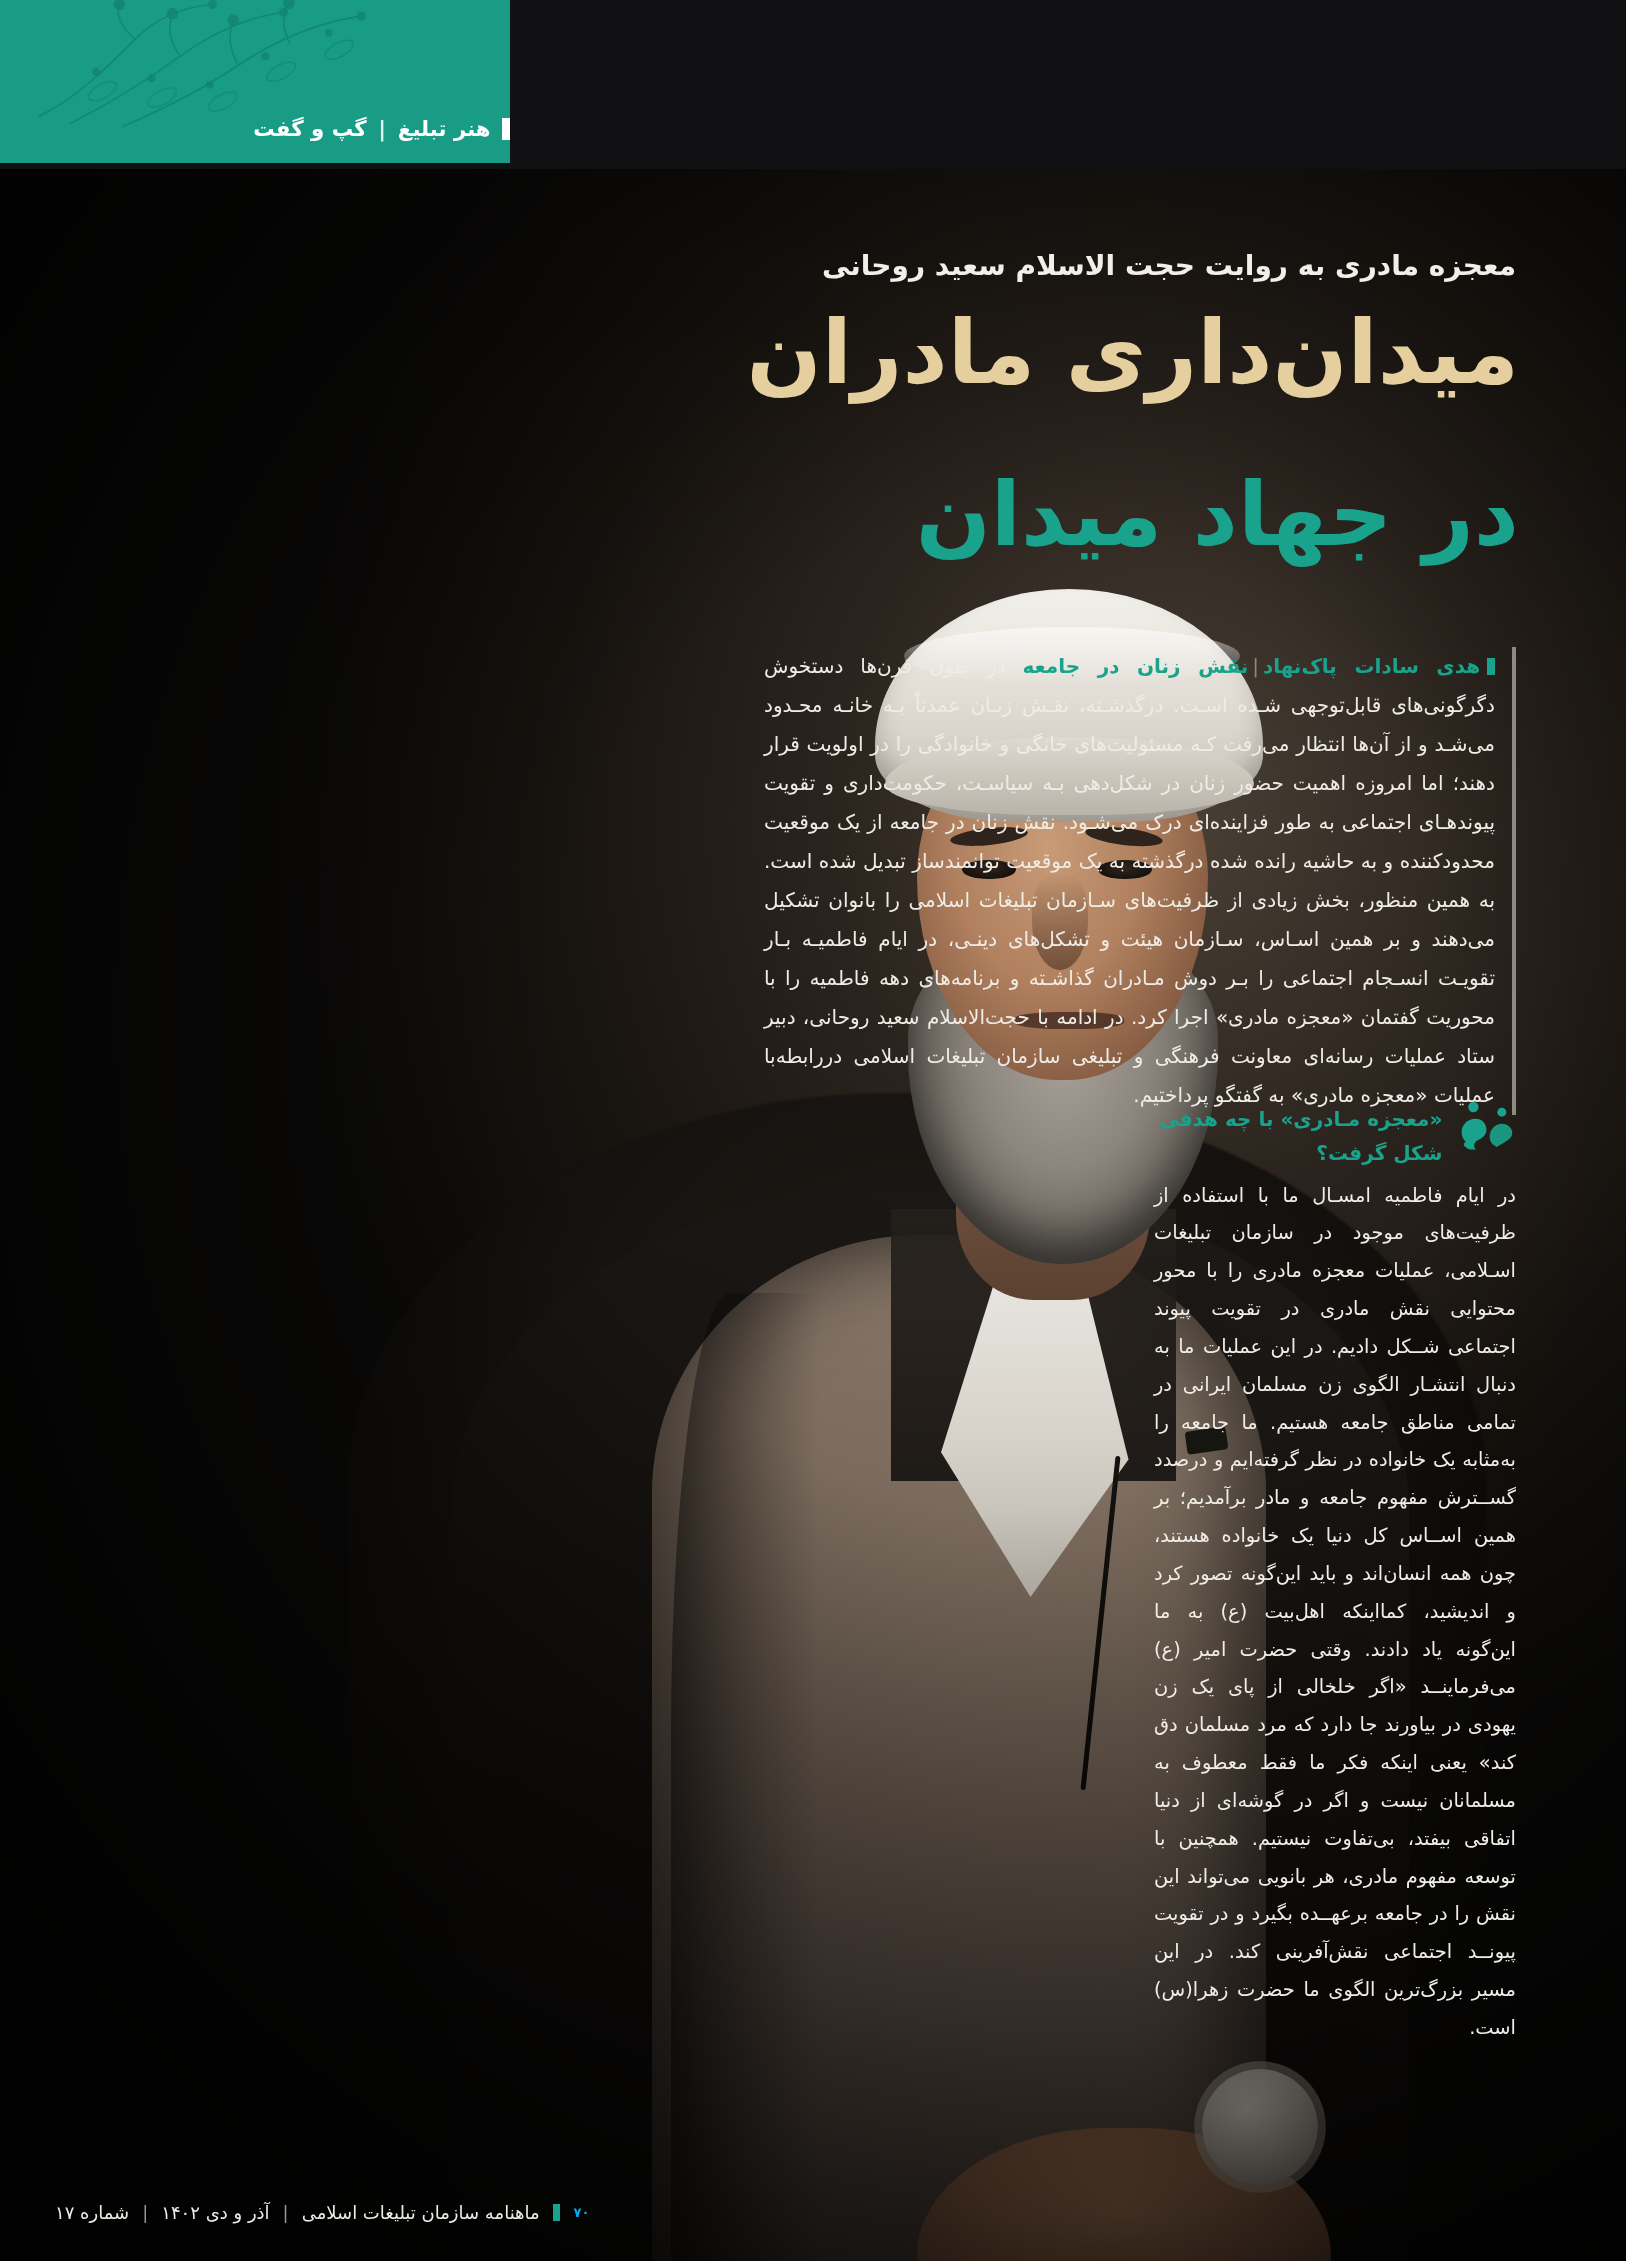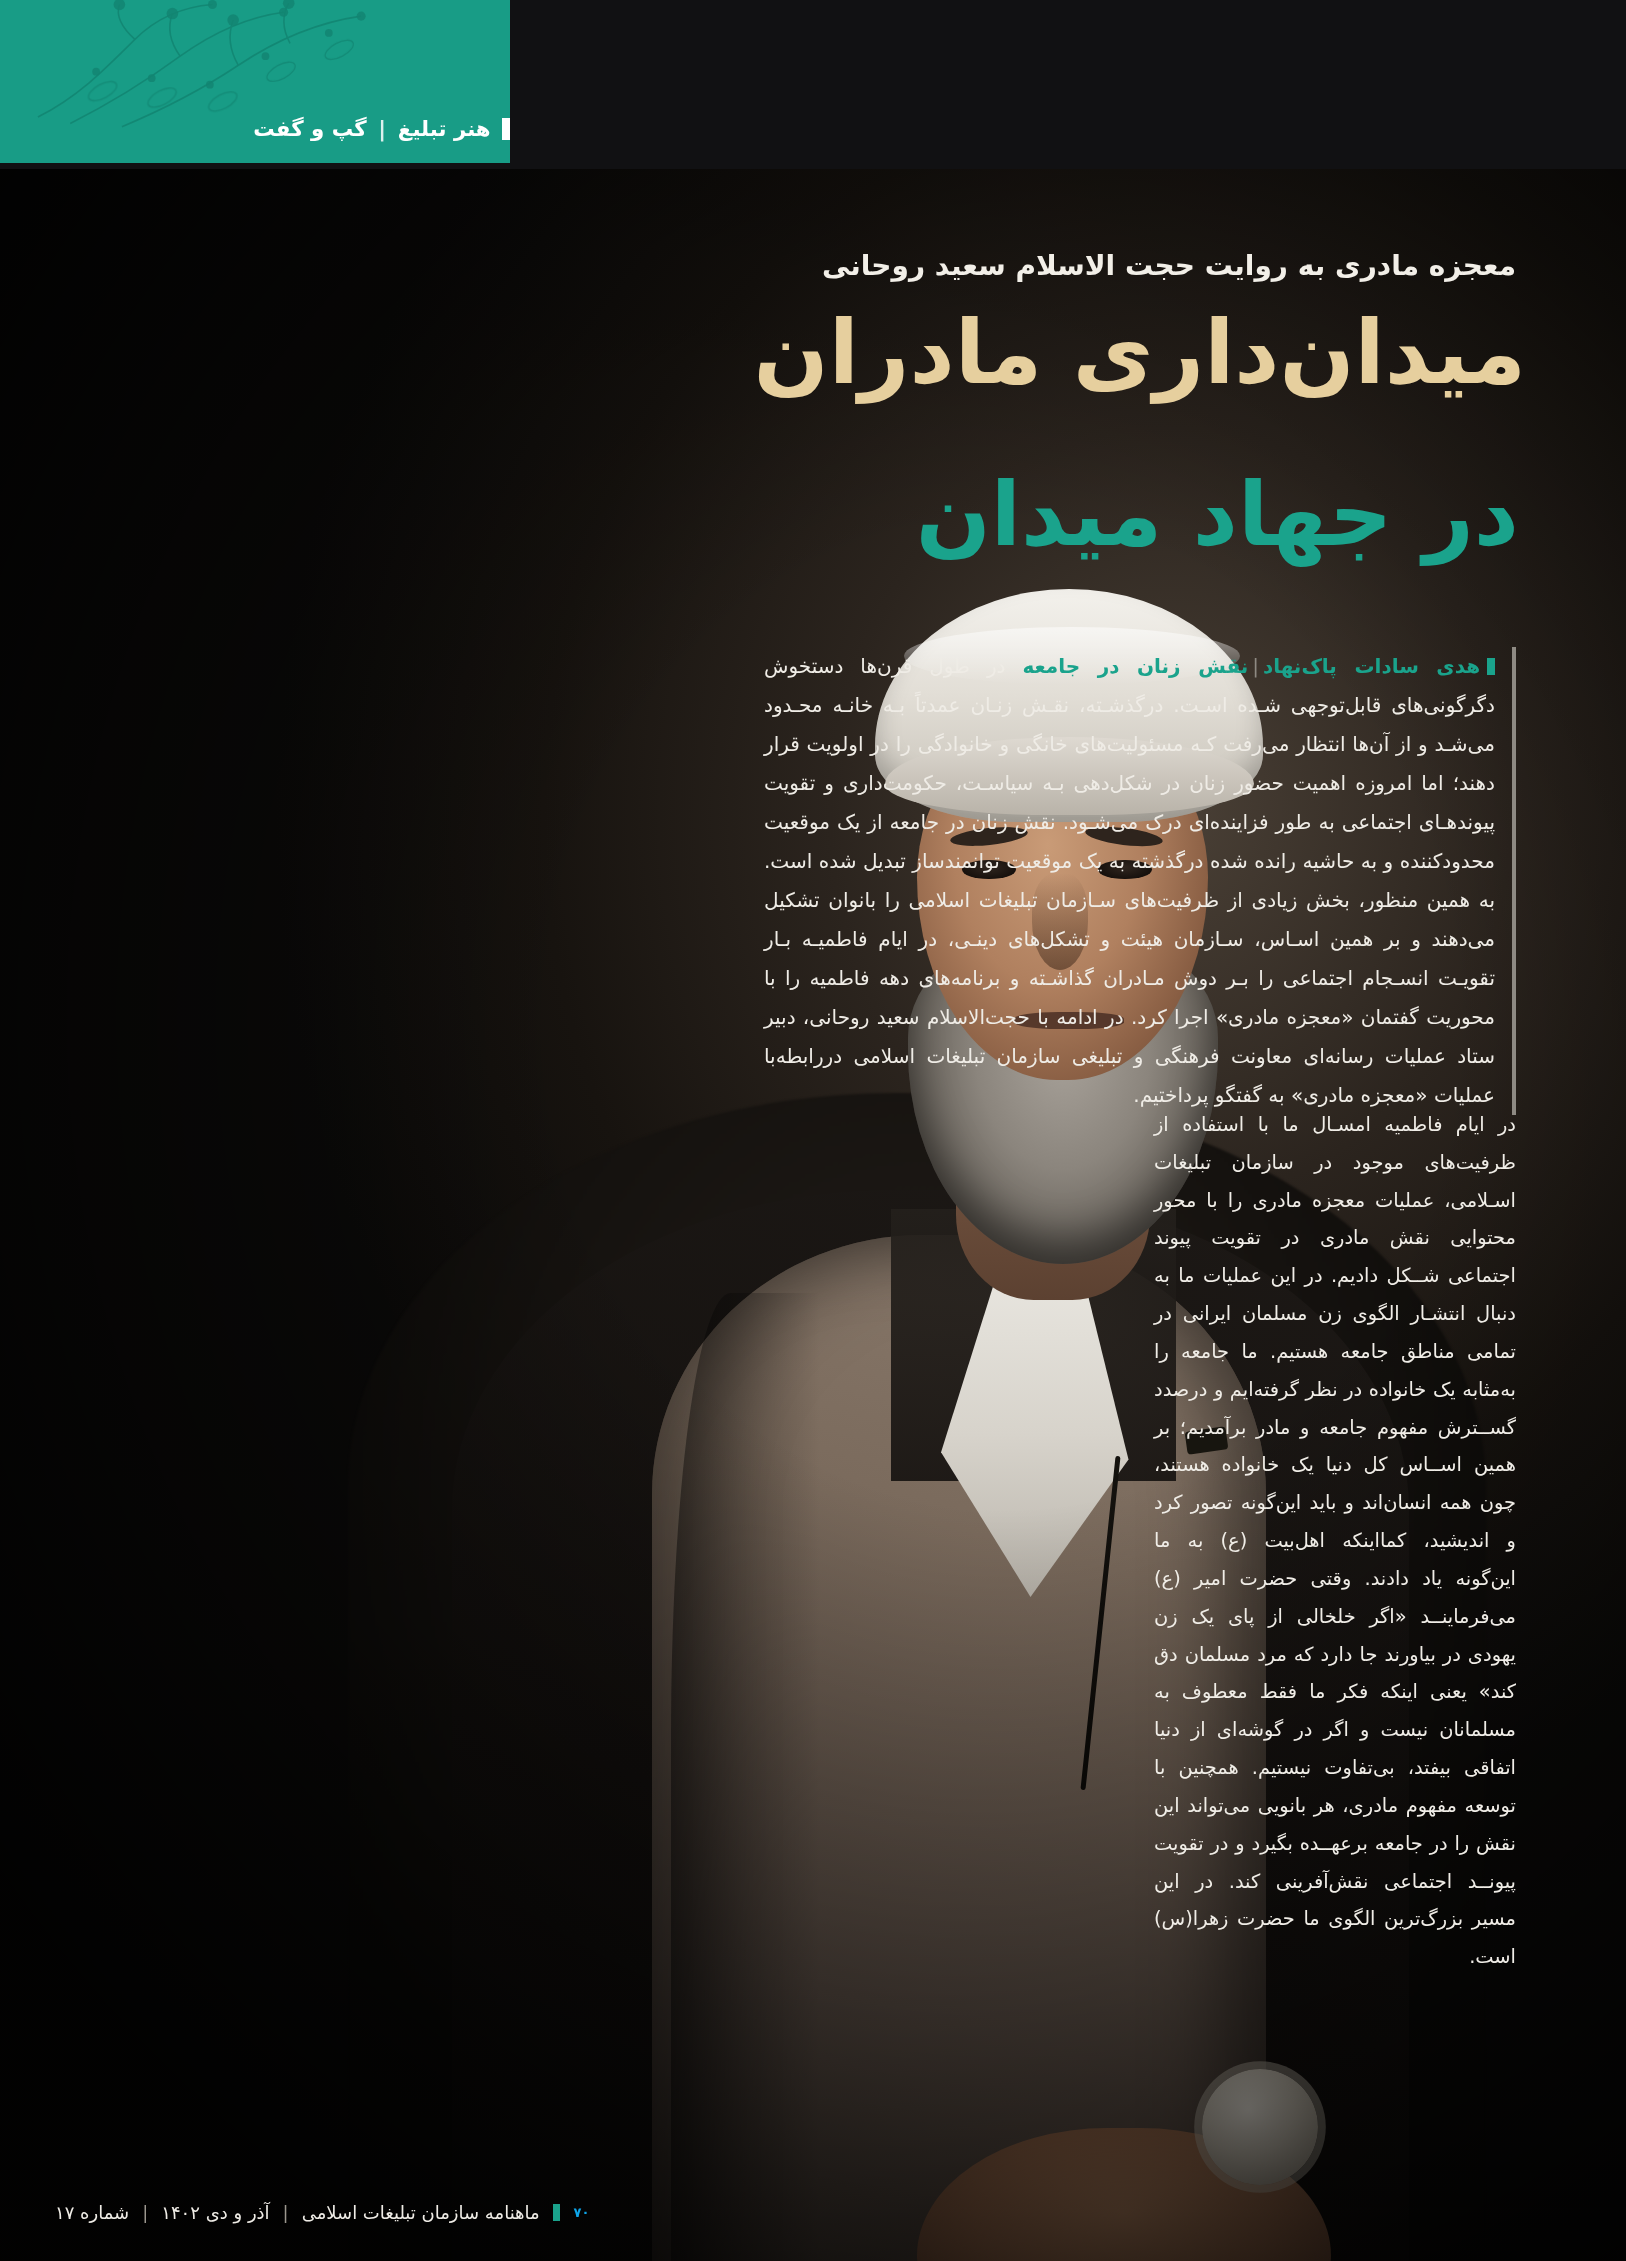--- a/index.html
+++ b/index.html
@@ -292,21 +292,21 @@
     text-align: right;
     color: #f2efe8;
     font-size: 28px;
     font-weight: bold;
     letter-spacing: 0.2px;
     direction: rtl;
     margin-top: 19px;
   }
   .title-1 {
     position: absolute;
-    right: 100px;
+    right: 107px;
     top: 304px;
     width: 918px;
     text-align: right;
     color: #e6cf9e;
     font-size: 88px;
     font-weight: bold;
     line-height: 1.12;
     direction: rtl;
     white-space: nowrap;
   }
@@ -514,20 +514,33 @@
 
   <div class="kicker">معجزه مادری به روایت حجت الاسلام سعید روحانی</div>
   <div class="title-1">میدان‌داری مادران</div>
   <div class="title-2">در جهاد میدان</div>
 
   <div class="lead">
     <span class="byline-mark"></span><span class="byline">هدی سادات پاک‌نهاد</span><span class="byline-sep">|</span><span class="byline">نقش زنان در جامعه</span> <span>در طول قرن‌ها دستخوش دگرگونی‌های قابل‌توجهی شـده اسـت. درگذشـته، نقـش زنـان عمدتاً بـه خانـه محـدود می‌شـد و از آن‌ها انتظار می‌رفت کـه مسئولیت‌های خانگی و خانوادگی را در اولویت قرار دهند؛ اما امروزه اهمیت حضور زنان در شکل‌دهی بـه سیاسـت، حکومت‌داری و تقویت پیوندهـای اجتماعی به طور فزاینده‌ای درک می‌شـود. نقش زنان در جامعه از یک موقعیت محدودکننده و به حاشیه رانده شده درگذشته به یک موقعیت توانمندساز تبدیل شده است. به همین منظور، بخش زیادی از ظرفیت‌های سـازمان تبلیغات اسلامی را بانوان تشکیل می‌دهند و بر همین اسـاس، سـازمان هیئت و تشکل‌های دینـی، در ایام فاطمیـه بـار تقویـت انسـجام اجتماعی را بـر دوش مـادران گذاشـته و برنامه‌های دهه فاطمیه را با محوریت گفتمان «معجزه مادری» اجرا کرد. در ادامه با حجت‌الاسلام سعید روحانی، دبیر ستاد عملیات رسانه‌ای معاونت فرهنگی و تبلیغی سازمان تبلیغات اسلامی دررابطه‌با عملیات «معجزه مادری» به گفتگو پرداختیم.</span>
   </div>
 
   <div class="qa">
+    <div class="q-block">
+      <div class="q-badge">
+        <svg viewBox="0 0 96 86" width="62" height="56">
+          <g fill="#1aa38c">
+            <path d="M18,66 C8,56 10,38 24,32 C36,27 48,32 50,44 C52,56 42,60 36,64 C30,68 30,74 34,78 L24,78 C16,74 12,70 18,66 Z"></path>
+            <circle cx="30" cy="12" r="8"></circle>
+            <path d="M60,70 C52,62 54,46 66,40 C76,35 88,40 90,50 C92,60 82,64 76,68 L66,74 Z" opacity="0.9"></path>
+            <circle cx="74" cy="20" r="7"></circle>
+          </g>
+        </svg>
+      </div>
+      <div class="q-text">«معجزه مـادری» با چه هدفی شکل گرفت؟</div>
+    </div>
     <div class="answer">در ایام فاطمیه امسـال ما با استفاده از ظرفیت‌های موجود در سازمان تبلیغات اسـلامی، عملیات معجزه مادری را با محور محتوایی نقش مادری در تقویت پیوند اجتماعی شــکل دادیم. در این عملیات ما به دنبال انتشـار الگوی زن مسلمان ایرانی در تمامی مناطق جامعه هستیم. ما جامعه را به‌مثابه یک خانواده در نظر گرفته‌ایم و درصدد گســترش مفهوم جامعه و مادر برآمدیم؛ بر همین اســاس کل دنیا یک خانواده هستند، چون همه انسان‌اند و باید این‌گونه تصور کرد و اندیشید، کما‌اینکه اهل‌بیت (ع) به ما این‌گونه یاد دادند. وقتی حضرت امیر (ع) می‌فرماینــد «اگر خلخالی از پای یک زن یهودی در بیاورند جا دارد که مرد مسلمان دق کند» یعنی اینکه فکر ما فقط معطوف به مسلمانان نیست و اگر در گوشه‌ای از دنیا اتفاقی بیفتد، بی‌تفاوت نیستیم. همچنین با توسعه مفهوم مادری، هر بانویی می‌تواند این نقش را در جامعه برعهــده بگیرد و در تقویت پیونــد اجتماعی نقش‌آفرینی کند. در این مسیر بزرگ‌ترین الگوی ما حضرت زهرا(س) است.</div>
   </div>
 
   <div class="footer">
     <div class="footer-inner">
       <span class="page-no">۷۰</span>
       <span class="footer-mark"></span>
       <span>ماهنامه سازمان تبلیغات اسلامی</span>
       <span class="footer-sep">|</span>
       <span>آذر و دی ۱۴۰۲</span>

